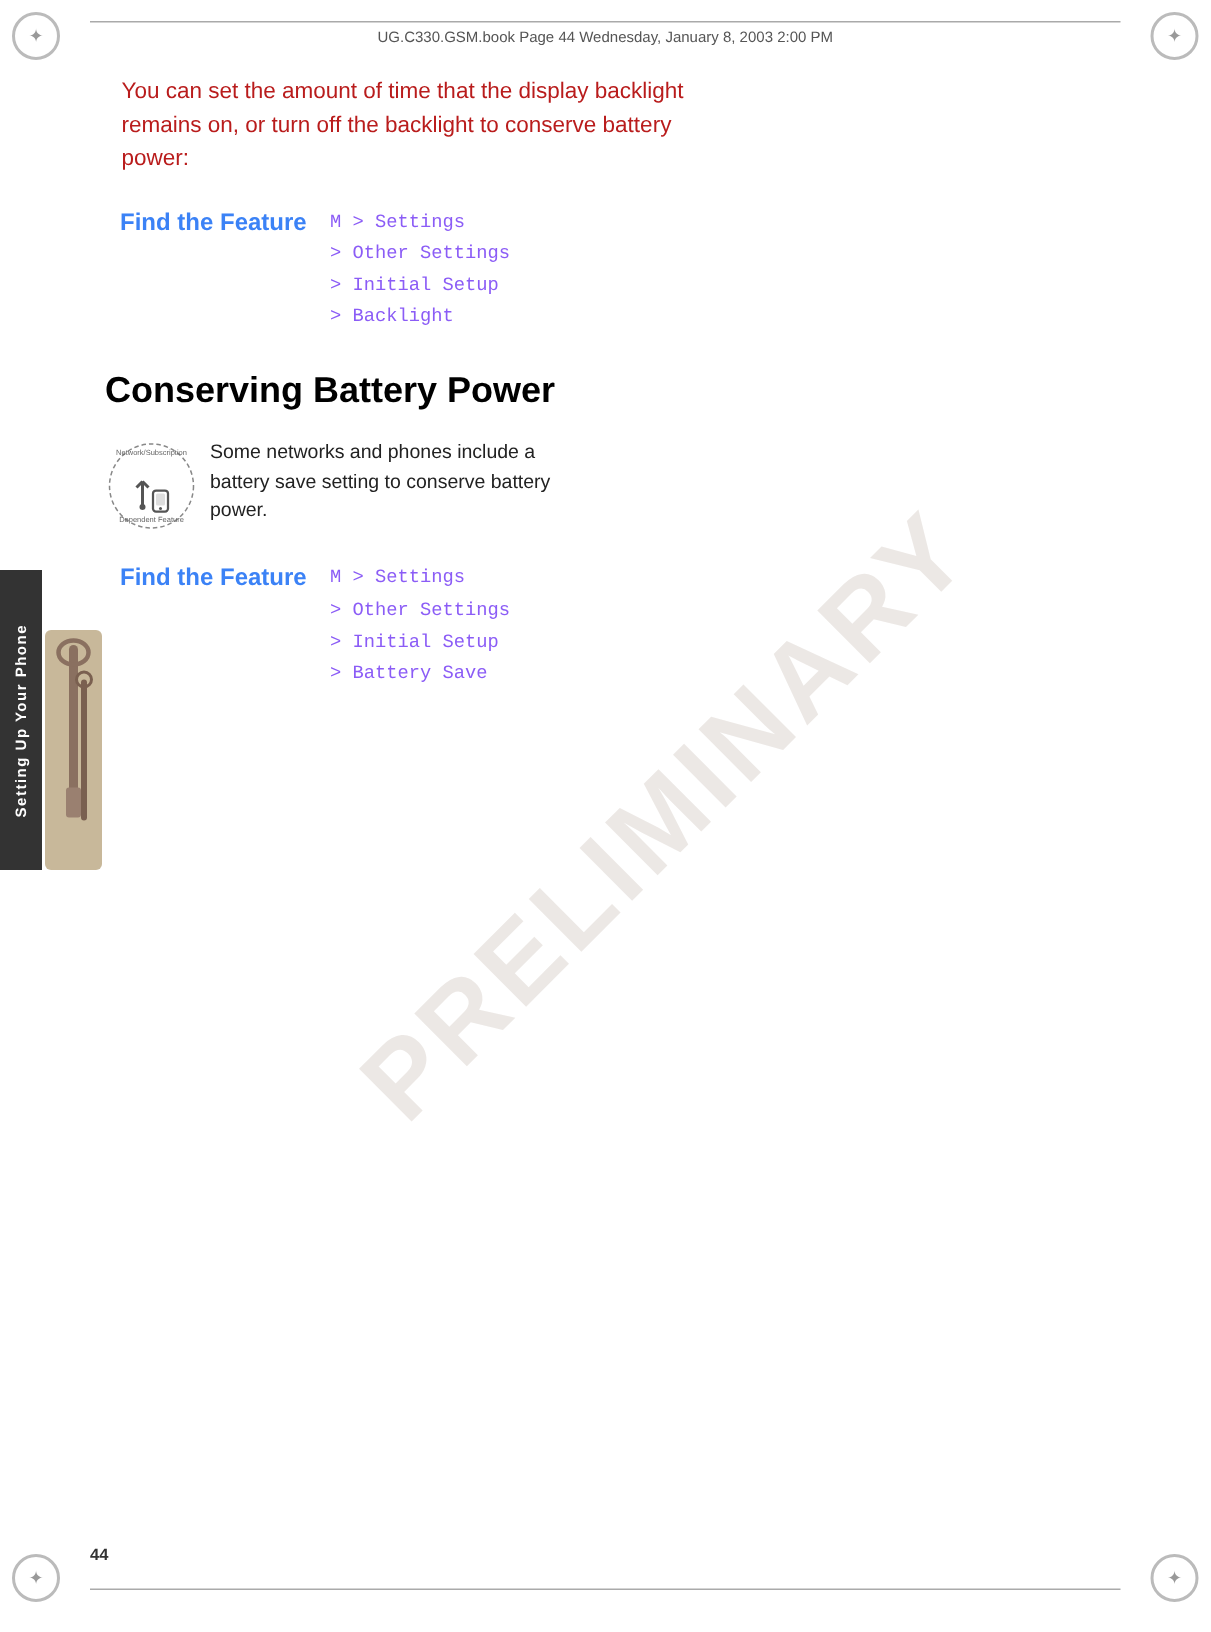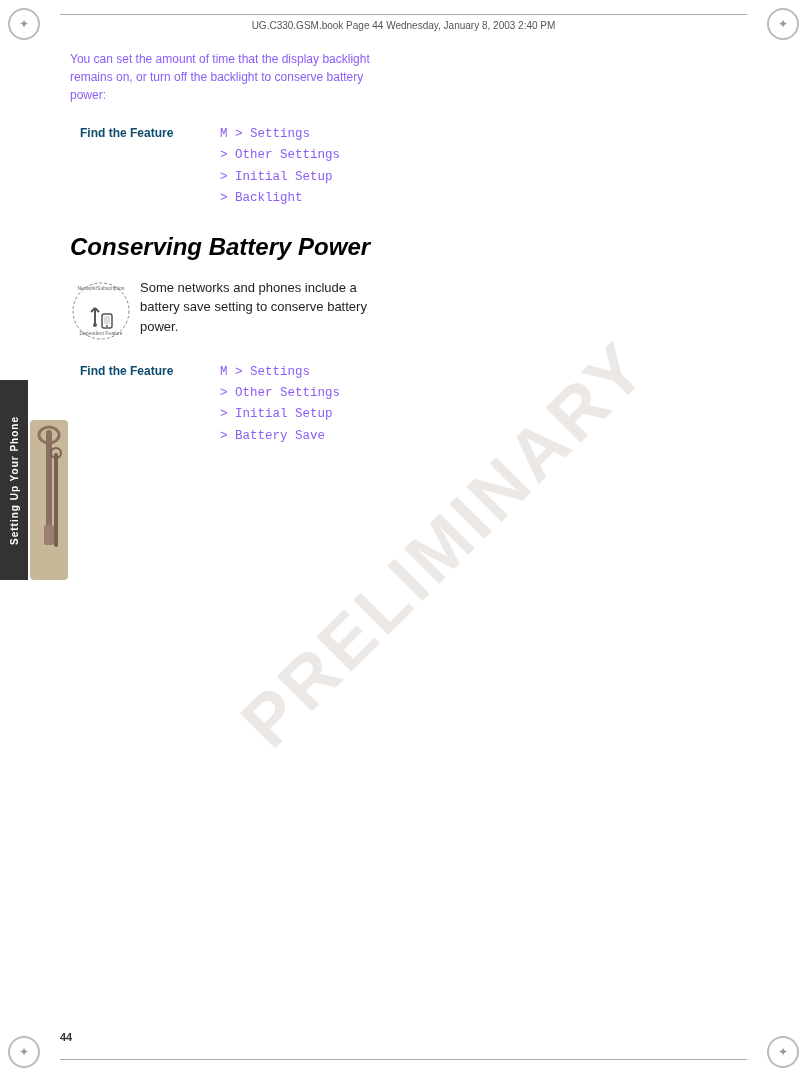--- a/index.html
+++ b/index.html
@@ -175,56 +175,56 @@
       font-weight: bold;
       font-style: italic;
       font-family: Arial, sans-serif;
       color: #000;
       margin-bottom: 14px;
       line-height: 1.2;
     }
 
     
     .body-text {
-      font-size: 12px;
-      font-family: Arial, sans-serif;
-      color: #8b5cf6;
+      font-size: 15px;
+      font-family: Arial, sans-serif;
+      color: #b91c1c;
       line-height: 1.5;
       margin-bottom: 20px;
+      margin-left: 11px;
     }
 
     
     .feature-table {
       display: flex;
       flex-direction: row;
       margin-bottom: 24px;
       margin-left: 10px;
     }
 
     .feature-label {
-      font-size: 12px;
-      font-weight: bold;
-      font-family: Arial, sans-serif;
-      color: #0c4a6e;
+      font-size: 16px;
+      font-weight: bold;
+      font-family: Arial, sans-serif;
+      color: #3b82f6;
       min-width: 140px;
       padding-top: 2px;
     }
 
     .feature-content {
       font-size: 12.5px;
       font-family: 'Courier New', monospace;
       color: #8b5cf6;
       line-height: 1.7;
     }
 
     
     .section-title {
       font-size: 24px;
       font-weight: bold;
-      font-style: italic;
       font-family: Arial, sans-serif;
       color: #000;
       margin-bottom: 16px;
       margin-top: 10px;
       line-height: 1.2;
     }
 
     
     .note-area {
       display: flex;
@@ -285,21 +285,21 @@
 <body>
 
 <div class="page-container">
 
   <div class="deco-circle-tl"></div>
   <div class="deco-circle-tr"></div>
   <div class="deco-circle-bl"></div>
   <div class="deco-circle-br"></div>
 
   <div class="header-bar">
-    <span class="header-text">UG.C330.GSM.book  Page 44  Wednesday, January 8, 2003  2:40 PM</span>
+    <span class="header-text">UG.C330.GSM.book  Page 44  Wednesday, January 8, 2003  2:00 PM</span>
   </div>
 
   <div class="watermark">PRELIMINARY</div>
 
   <div class="side-tab">
     <span class="side-tab-text">Setting Up Your Phone</span>
   </div>
 
   <div class="left-image">
     <svg width="30" height="150" viewBox="0 0 30 150">

